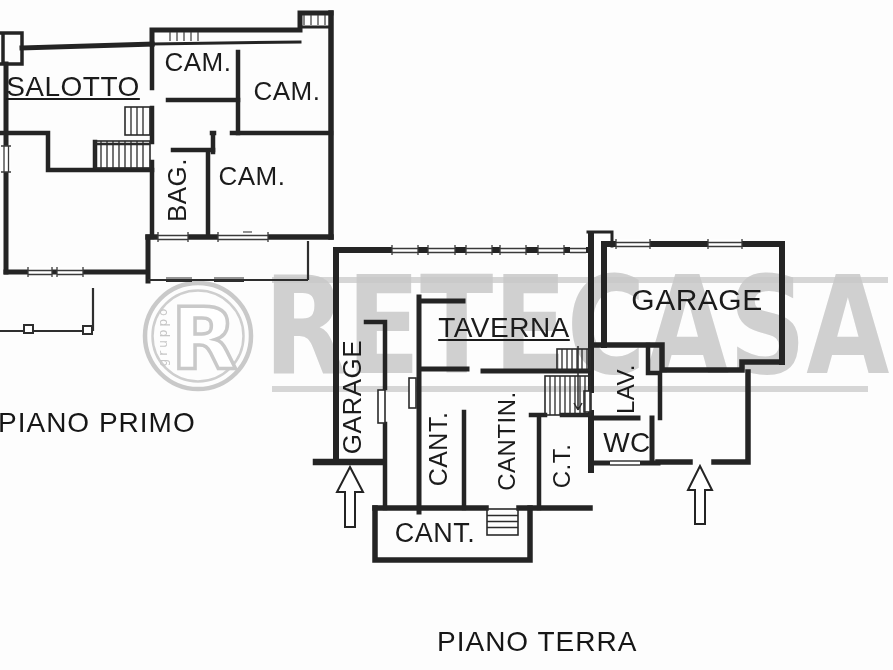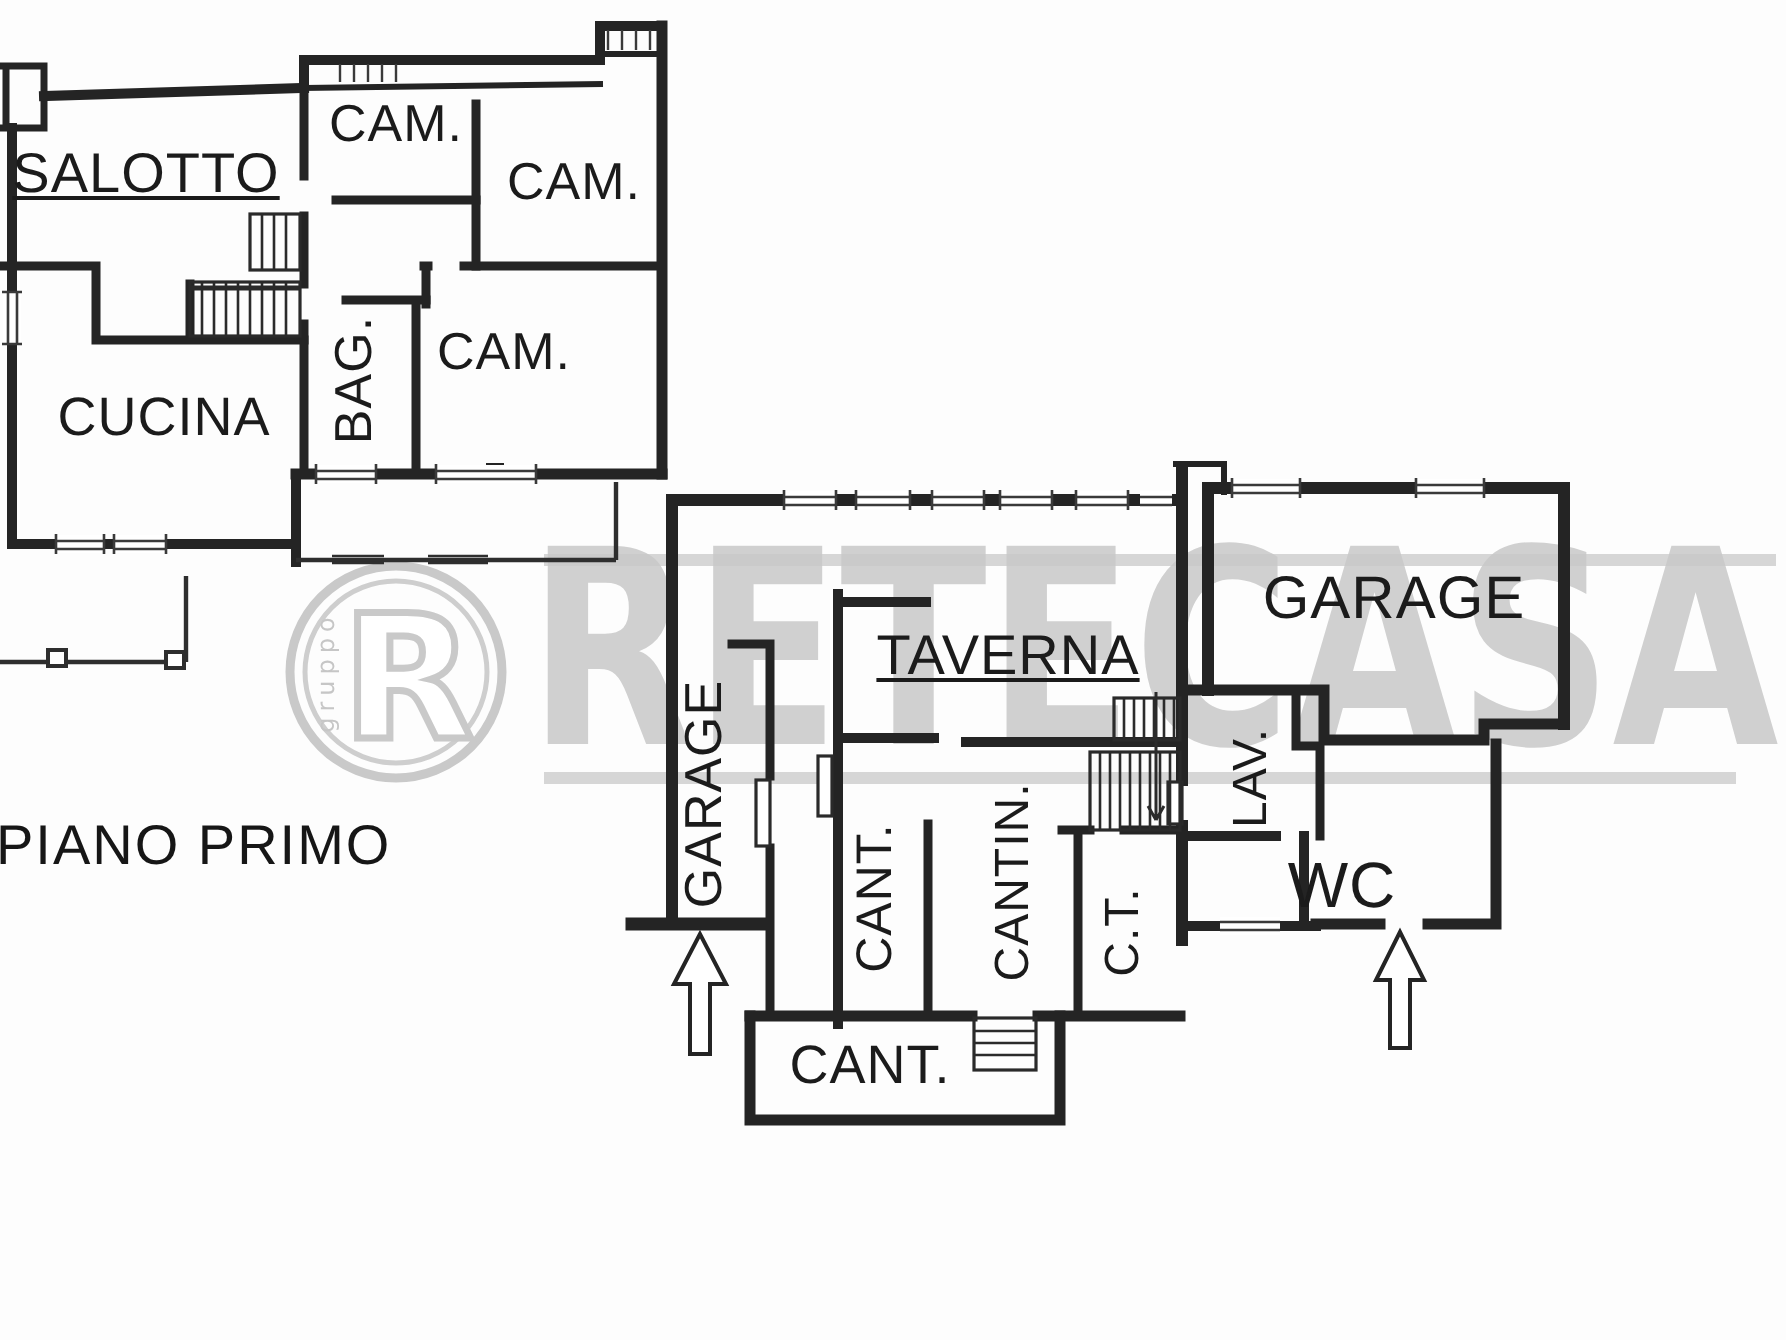--- a/index.html
+++ b/index.html
@@ -214,28 +214,28 @@
 
     <g stroke="#242424" stroke-width="2" fill="#ffffff">
       <polygon points="350,467 337,492 345,492 345,527 355,527 355,492 363,492"></polygon>
       <polygon points="700,466 688,490 695,490 695,524 705,524 705,490 712,490"></polygon>
     </g>
   </svg>
 
   <span class="lbl" style="left:73px;top:87px;font-size:28px;text-decoration:underline;">SALOTTO</span>
   <span class="lbl" style="left:198px;top:62px;font-size:26px;">CAM.</span>
   <span class="lbl" style="left:287px;top:91px;font-size:26px;">CAM.</span>
-  <span class="lbl" style="left:82px;top:209px;font-size:27px;">CUCINA</span>
   <span class="lbl v" style="left:177px;top:190px;font-size:26px;">BAG.</span>
   <span class="lbl" style="left:252px;top:176px;font-size:26px;">CAM.</span>
   <div class="title" style="left:-2px;top:407px;font-size:28px;">PIANO PRIMO</div>
 
   <span class="lbl v" style="left:352px;top:397px;font-size:26px;">GARAGE</span>
   <span class="lbl" style="left:504px;top:328px;font-size:28px;text-decoration:underline;">TAVERNA</span>
   <span class="lbl" style="left:697px;top:300px;font-size:30px;">GARAGE</span>
   <span class="lbl v" style="left:438px;top:449px;font-size:25px;">CANT.</span>
   <span class="lbl v" style="left:507px;top:441px;font-size:24px;">CANTIN.</span>
   <span class="lbl v" style="left:562px;top:466px;font-size:24px;">C.T.</span>
   <span class="lbl v" style="left:626px;top:389px;font-size:24px;">LAV.</span>
-  <span class="lbl" style="left:627px;top:443px;font-size:32px;margin-left:44px;">WC</span>
+  <span class="lbl" style="left:627px;top:443px;font-size:28px;">WC</span>
   <span class="lbl" style="left:435px;top:533px;font-size:27px;">CANT.</span>
+  <div class="title" style="left:437px;top:626px;font-size:28px;">PIANO TERRA</div>
 
 </div>
 
 </body></html>

